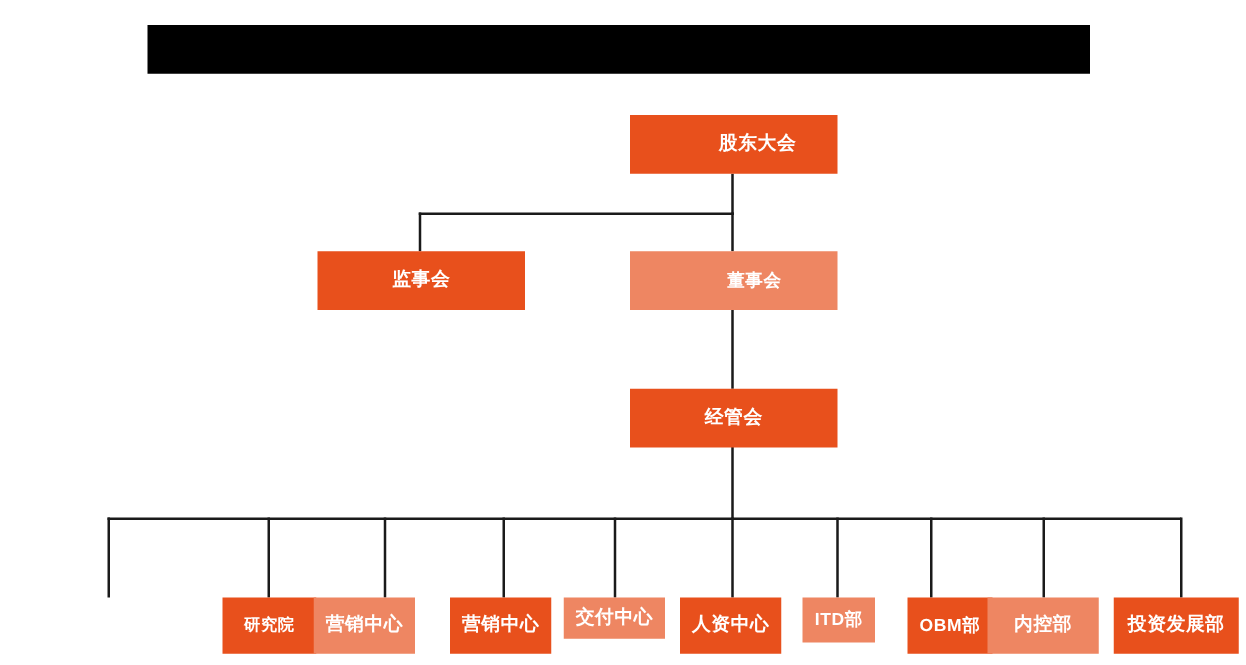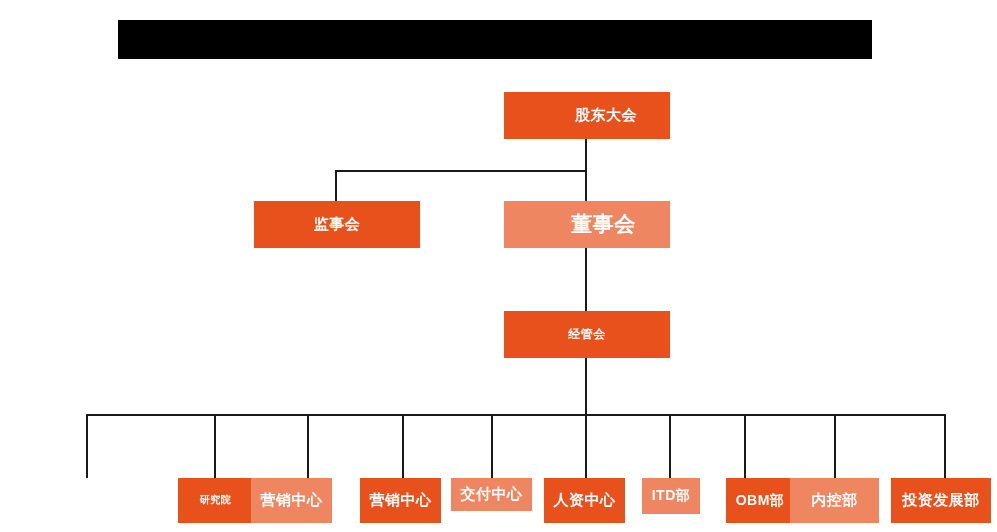--- a/index.html
+++ b/index.html
@@ -98,30 +98,30 @@
   <div class="line vline" style="left:944px; top:414px; height:64px;"></div>
 
   <div class="node dark" style="left:504px; top:92px; width:166px; height:47px; font-size:15px;padding-left:41px;">
     <span class="node-label">股东大会</span>
   </div>
 
   <div class="node dark" style="left:254px; top:201px; width:166px; height:47px; font-size:15px;">
     <span class="node-label">监事会</span>
   </div>
 
-  <div class="node light" style="left:504px; top:201px; width:166px; height:47px; font-size:21px;padding-left:36px;">
+  <div class="node light" style="left:504px; top:201px; width:166px; height:47px; font-size:14px;padding-left:36px;">
     <span class="node-label">董事会</span>
   </div>
 
-  <div class="node dark" style="left:504px; top:311px; width:166px; height:47px; font-size:12px;text-align:right;">
+  <div class="node dark" style="left:504px; top:311px; width:166px; height:47px; font-size:15px;text-align:right;">
     <span class="node-label">经管会</span>
   </div>
 
 
-  <div class="node dark" style="left:178px; top:478px; width:75px; height:45px; font-size:10px;">
+  <div class="node dark" style="left:178px; top:478px; width:75px; height:45px; font-size:13px;">
     <span class="node-label">研究院</span>
   </div>
 
   <div class="node light" style="left:251px; top:478px; width:81px; height:45px; font-size:15px;">
     <span class="node-label">营销中心</span>
   </div>
 
   <div class="node dark" style="left:360px; top:478px; width:81px; height:45px; font-size:15px;">
     <span class="node-label">营销中心</span>
   </div>

